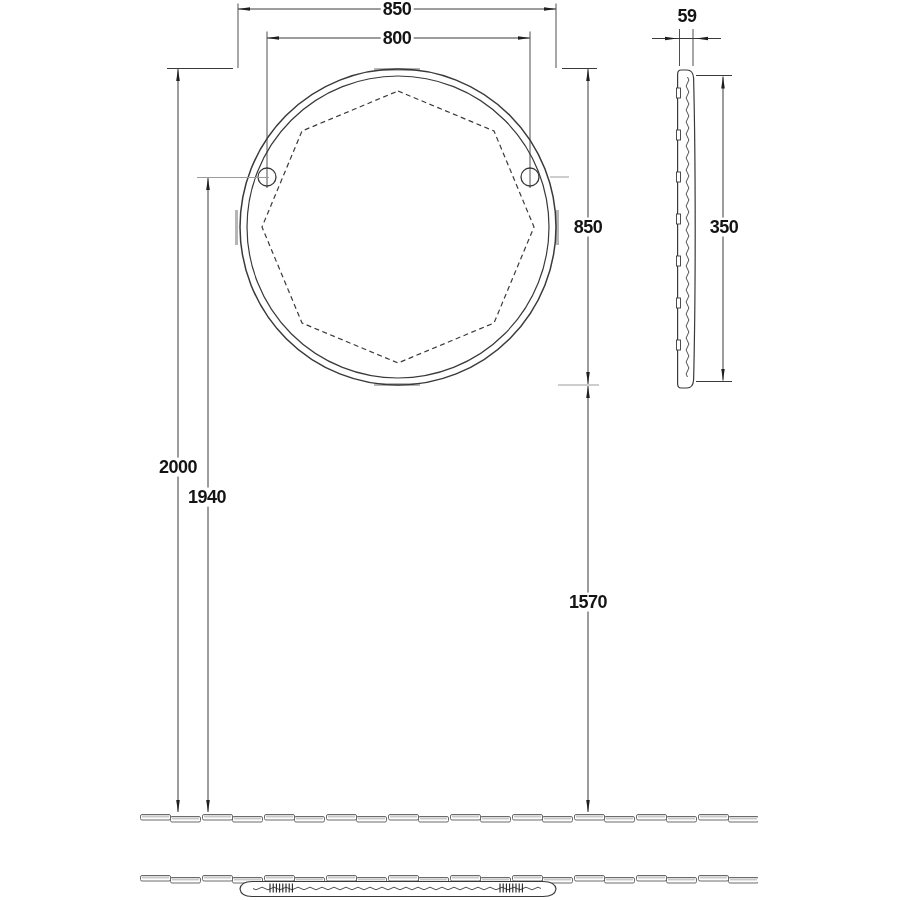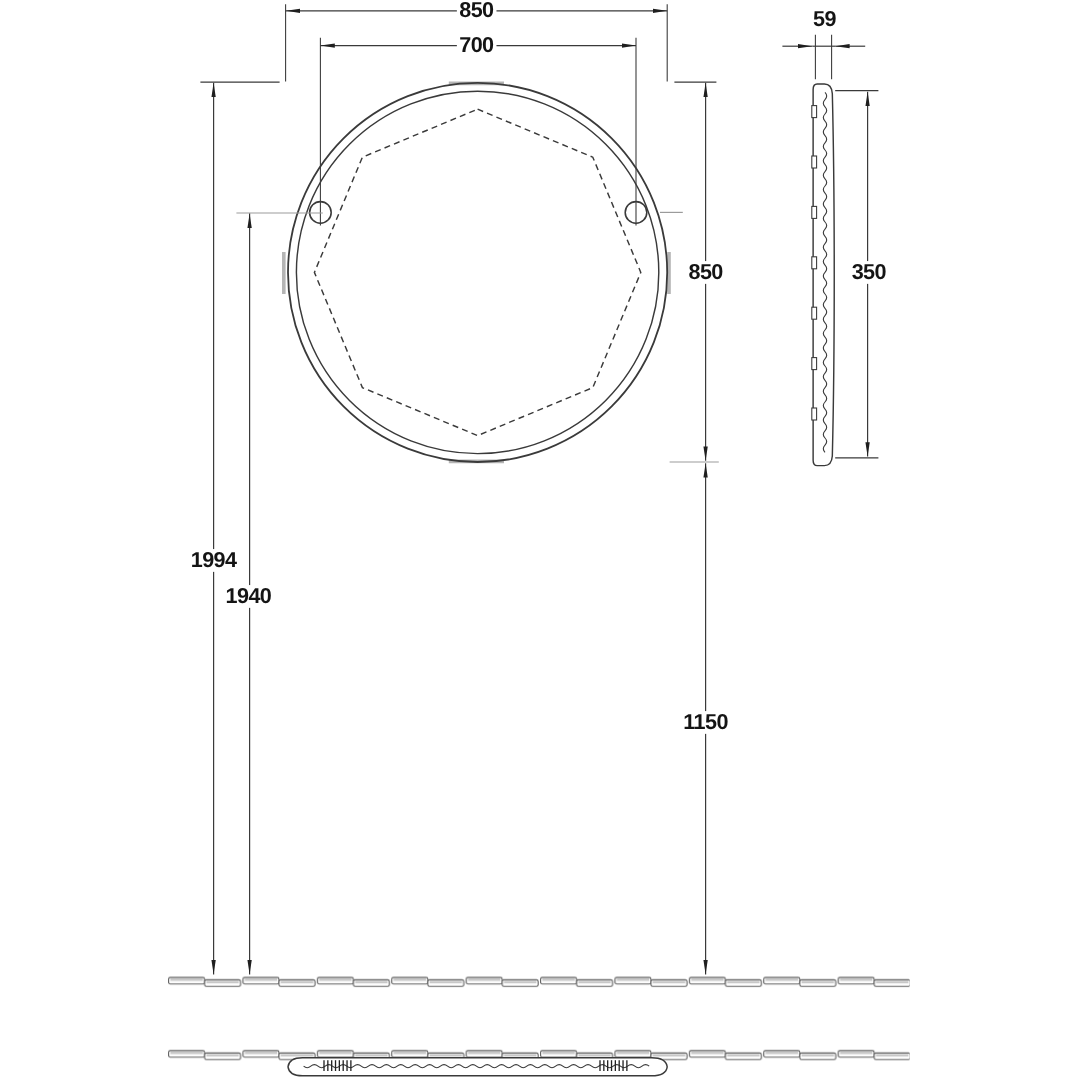--- a/index.html
+++ b/index.html
@@ -151,21 +151,21 @@
           <line x1="509.6" y1="883.5" x2="509.6" y2="892.5"></line>
       <line x1="512.8" y1="883.5" x2="512.8" y2="892.5"></line>
           <line x1="516" y1="883.5" x2="516" y2="892.5"></line>
       <line x1="519.2" y1="883.5" x2="519.2" y2="892.5"></line>
           <line x1="522.4" y1="883.5" x2="522.4" y2="892.5"></line>
     </g>
   </g>
 </svg>
 
 <div class="dim-label" style="left:397px;top:9px">850</div>
-<div class="dim-label" style="left:397px;top:38px">700</div>
+<div class="dim-label" style="left:397px;top:38px">800</div>
 <div class="dim-label" style="left:687px;top:16px">59</div>
-<div class="dim-label" style="left:178px;top:467px">1994</div>
+<div class="dim-label" style="left:178px;top:467px">2000</div>
 <div class="dim-label" style="left:207px;top:497px">1940</div>
 <div class="dim-label" style="left:588px;top:227px">850</div>
 <div class="dim-label" style="left:724px;top:227px">350</div>
-<div class="dim-label" style="left:588px;top:602px">1150</div>
+<div class="dim-label" style="left:588px;top:602px">1570</div>
 
 </div>
 
 </body></html>

